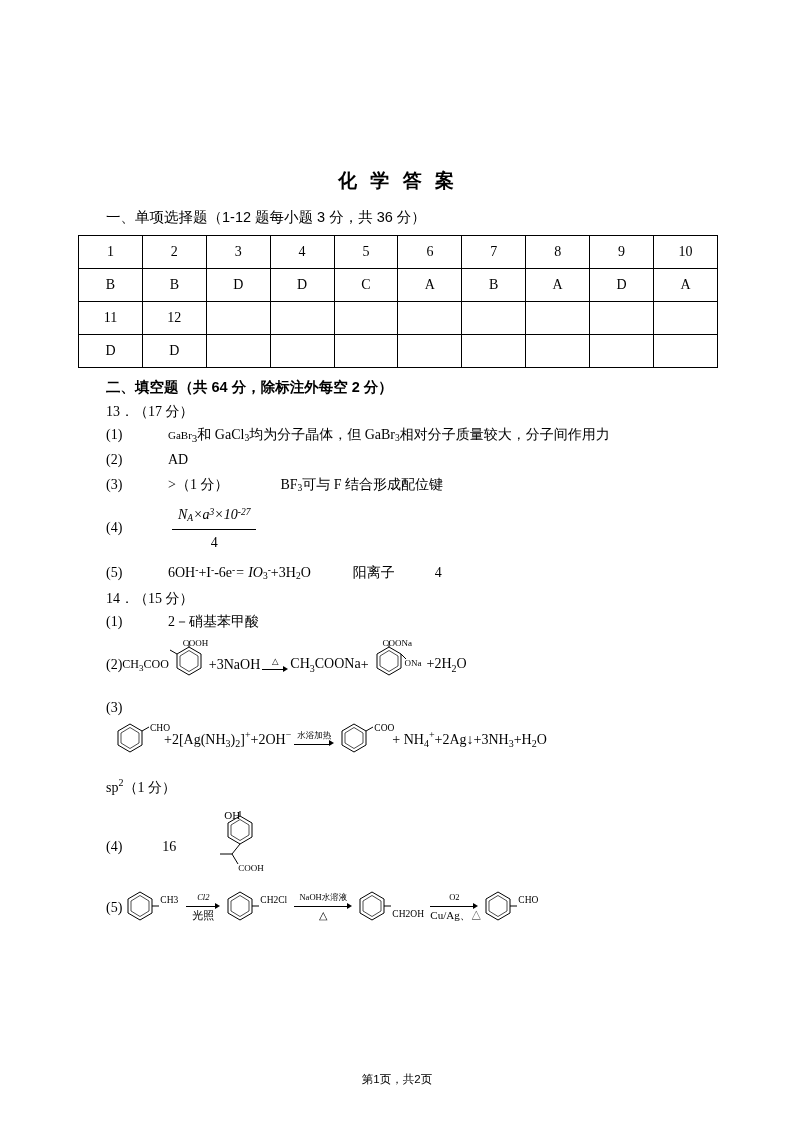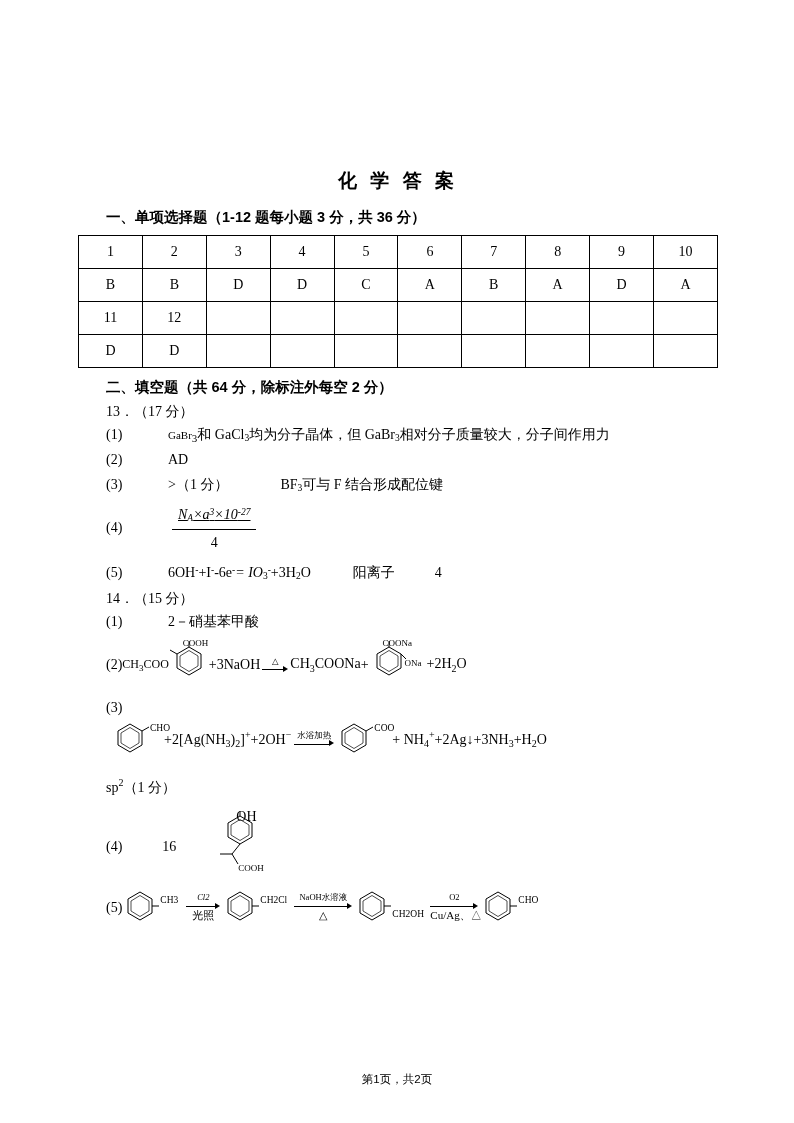--- a/index.html
+++ b/index.html
@@ -29,21 +29,21 @@
   }
   .doc-title {
     text-align: center;
     font-weight: bold;
     font-size: 19px;
     letter-spacing: 4px;
     font-family: "Liberation Sans", sans-serif;
     margin: 0 0 14px 0;
   }
   .section-head {
-    font-weight: bold;
+    font-weight: normal;
     font-size: 14.5px;
     font-family: "Liberation Sans", sans-serif;
     margin: 0 0 8px 0;
     padding-left: 28px;
   }
   table.answers {
     border-collapse: collapse;
     width: 640px;
     margin: 0 0 6px 0;
     table-layout: fixed;
@@ -89,21 +89,20 @@
     vertical-align: middle;
     text-align: center;
     font-style: italic;
     margin: 0 4px;
   }
   .frac .num {
     display: block;
     border-bottom: 1px solid #000;
     padding: 0 6px 1px 6px;
     font-size: 14px;
-    text-decoration: underline;
   }
   .frac .den {
     display: block;
     padding-top: 1px;
     font-size: 14px;
     font-style: normal;
   }
   .row-flex {
     display: flex;
     align-items: center;
@@ -315,21 +314,21 @@
     </div>
     <div class="line" style="padding-left:28px;margin-top:16px">
       <span>sp<sup style="font-size:10px">2</sup>（1 分）</span>
     </div>
 
     <div class="row-flex" style="margin-top:10px;padding-left:28px">
       <span>(4)</span>
       <span style="display:inline-block;width:40px"></span>
       <span>16</span>
       <span class="struct-wrap" style="margin-left:26px">
-        <span style="position:absolute;left:34px;top:-2px;font-size:14px">OH</span>
+        <span style="position:absolute;left:22px;top:-2px;font-size:11px">OH</span>
         <span style="position:absolute;left:36px;top:52px;font-size:9px">COOH</span>
         <svg width="78" height="68" viewBox="0 0 78 68">
           <polygon points="26,12 38,5 50,12 50,26 38,33 26,26" fill="none" stroke="#000" stroke-width="1"></polygon>
           <polygon points="29,14 38,8.5 47,14 47,24 38,29.5 29,24" fill="none" stroke="#000" stroke-width="0.7"></polygon>
           <line x1="38" y1="5" x2="38" y2="0" stroke="#000" stroke-width="1"></line>
           <line x1="38" y1="33" x2="30" y2="43" stroke="#000" stroke-width="1"></line>
           <line x1="30" y1="43" x2="18" y2="43" stroke="#000" stroke-width="1"></line>
           <line x1="30" y1="43" x2="36" y2="53" stroke="#000" stroke-width="1"></line>
         </svg>
       </span>

